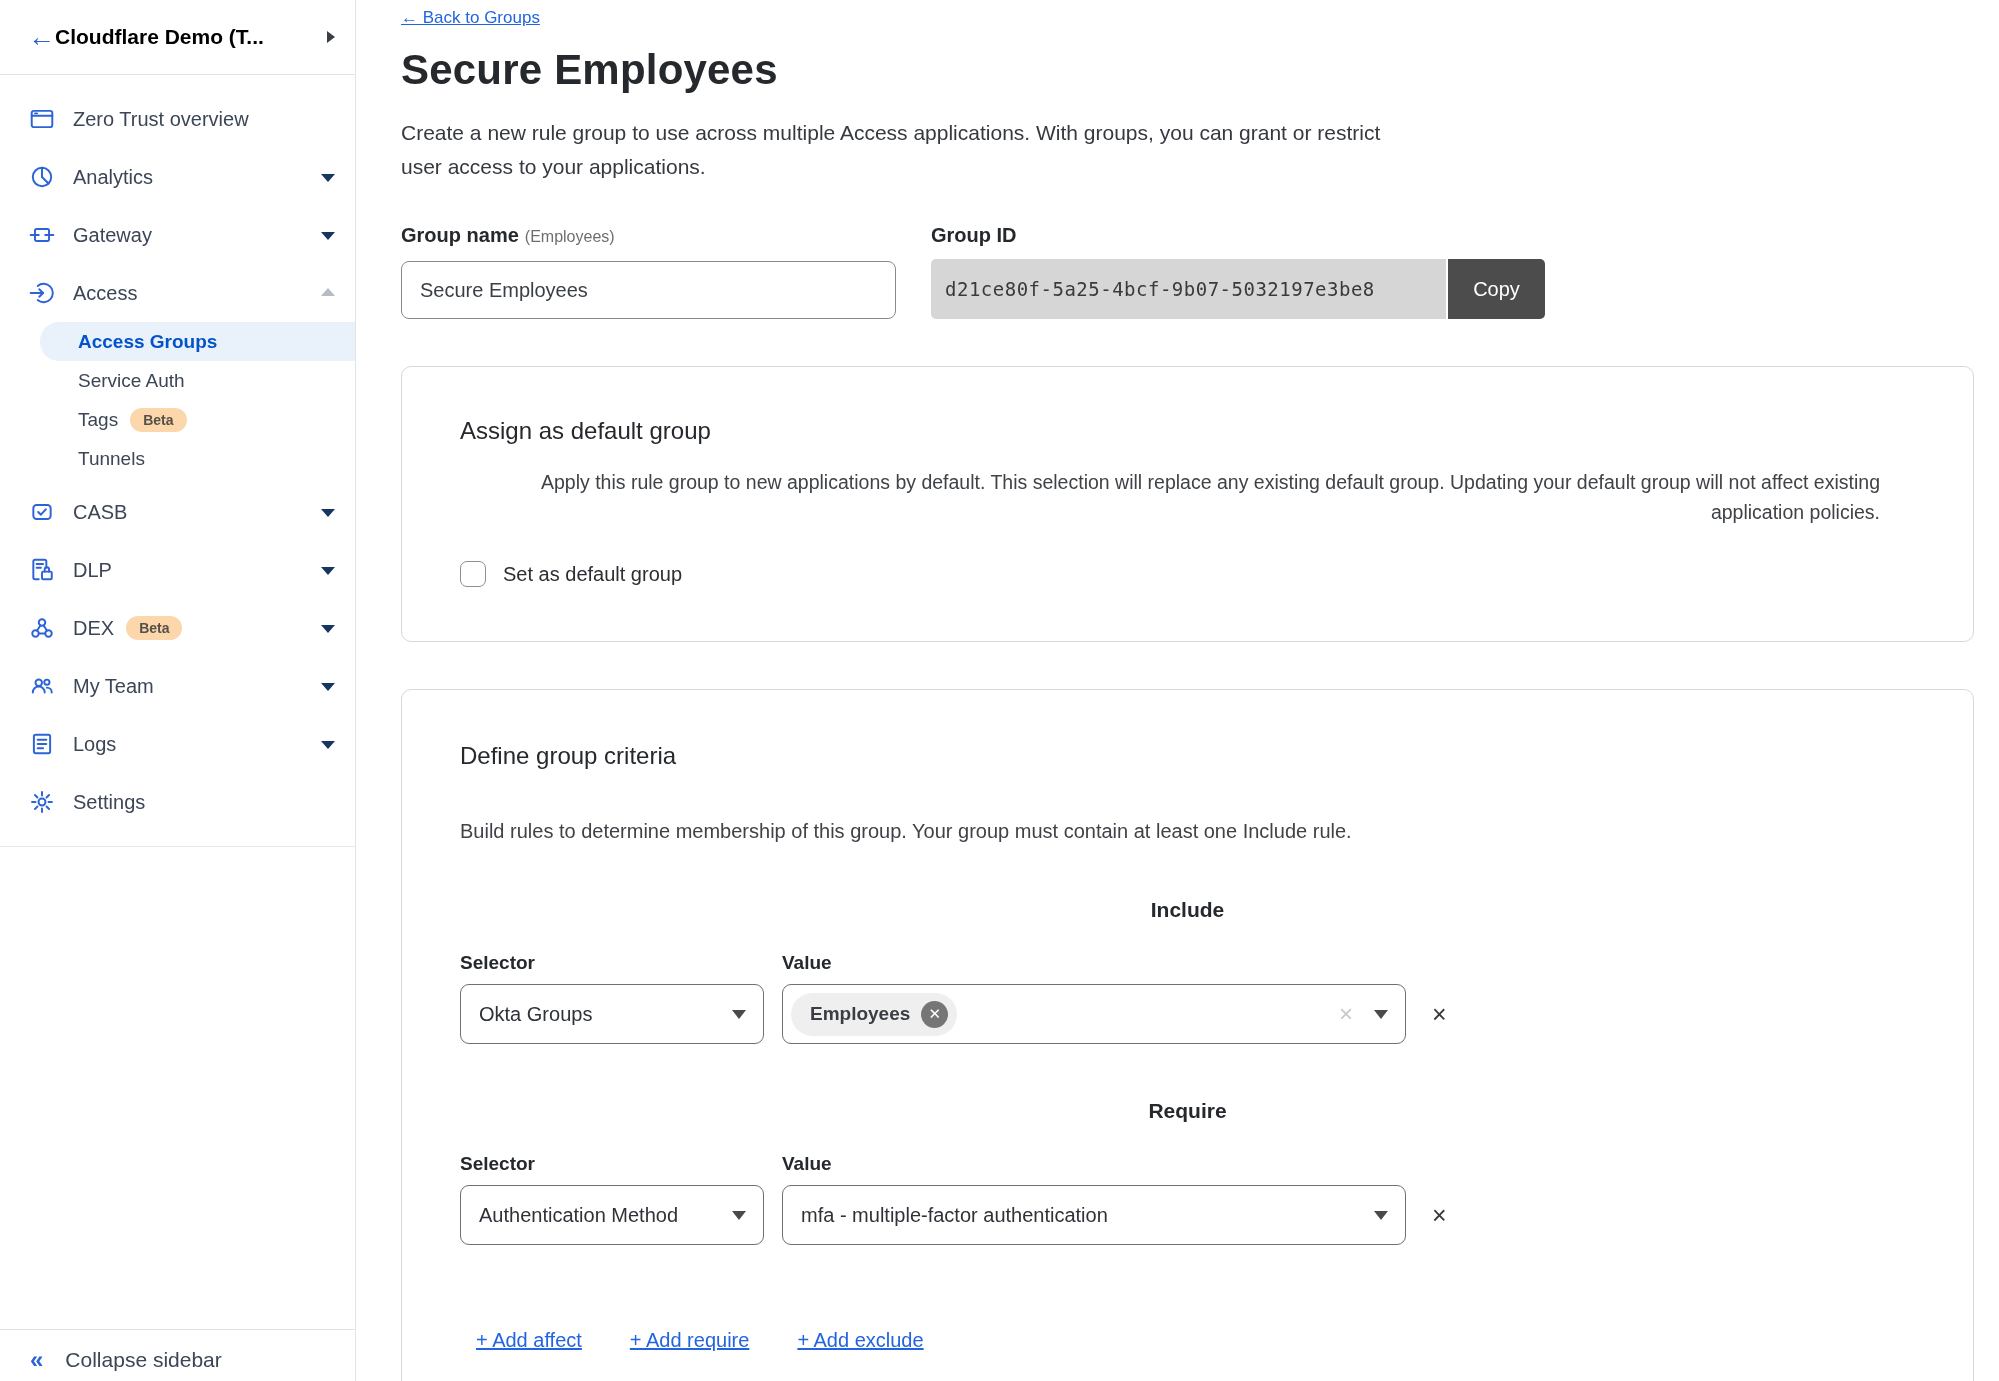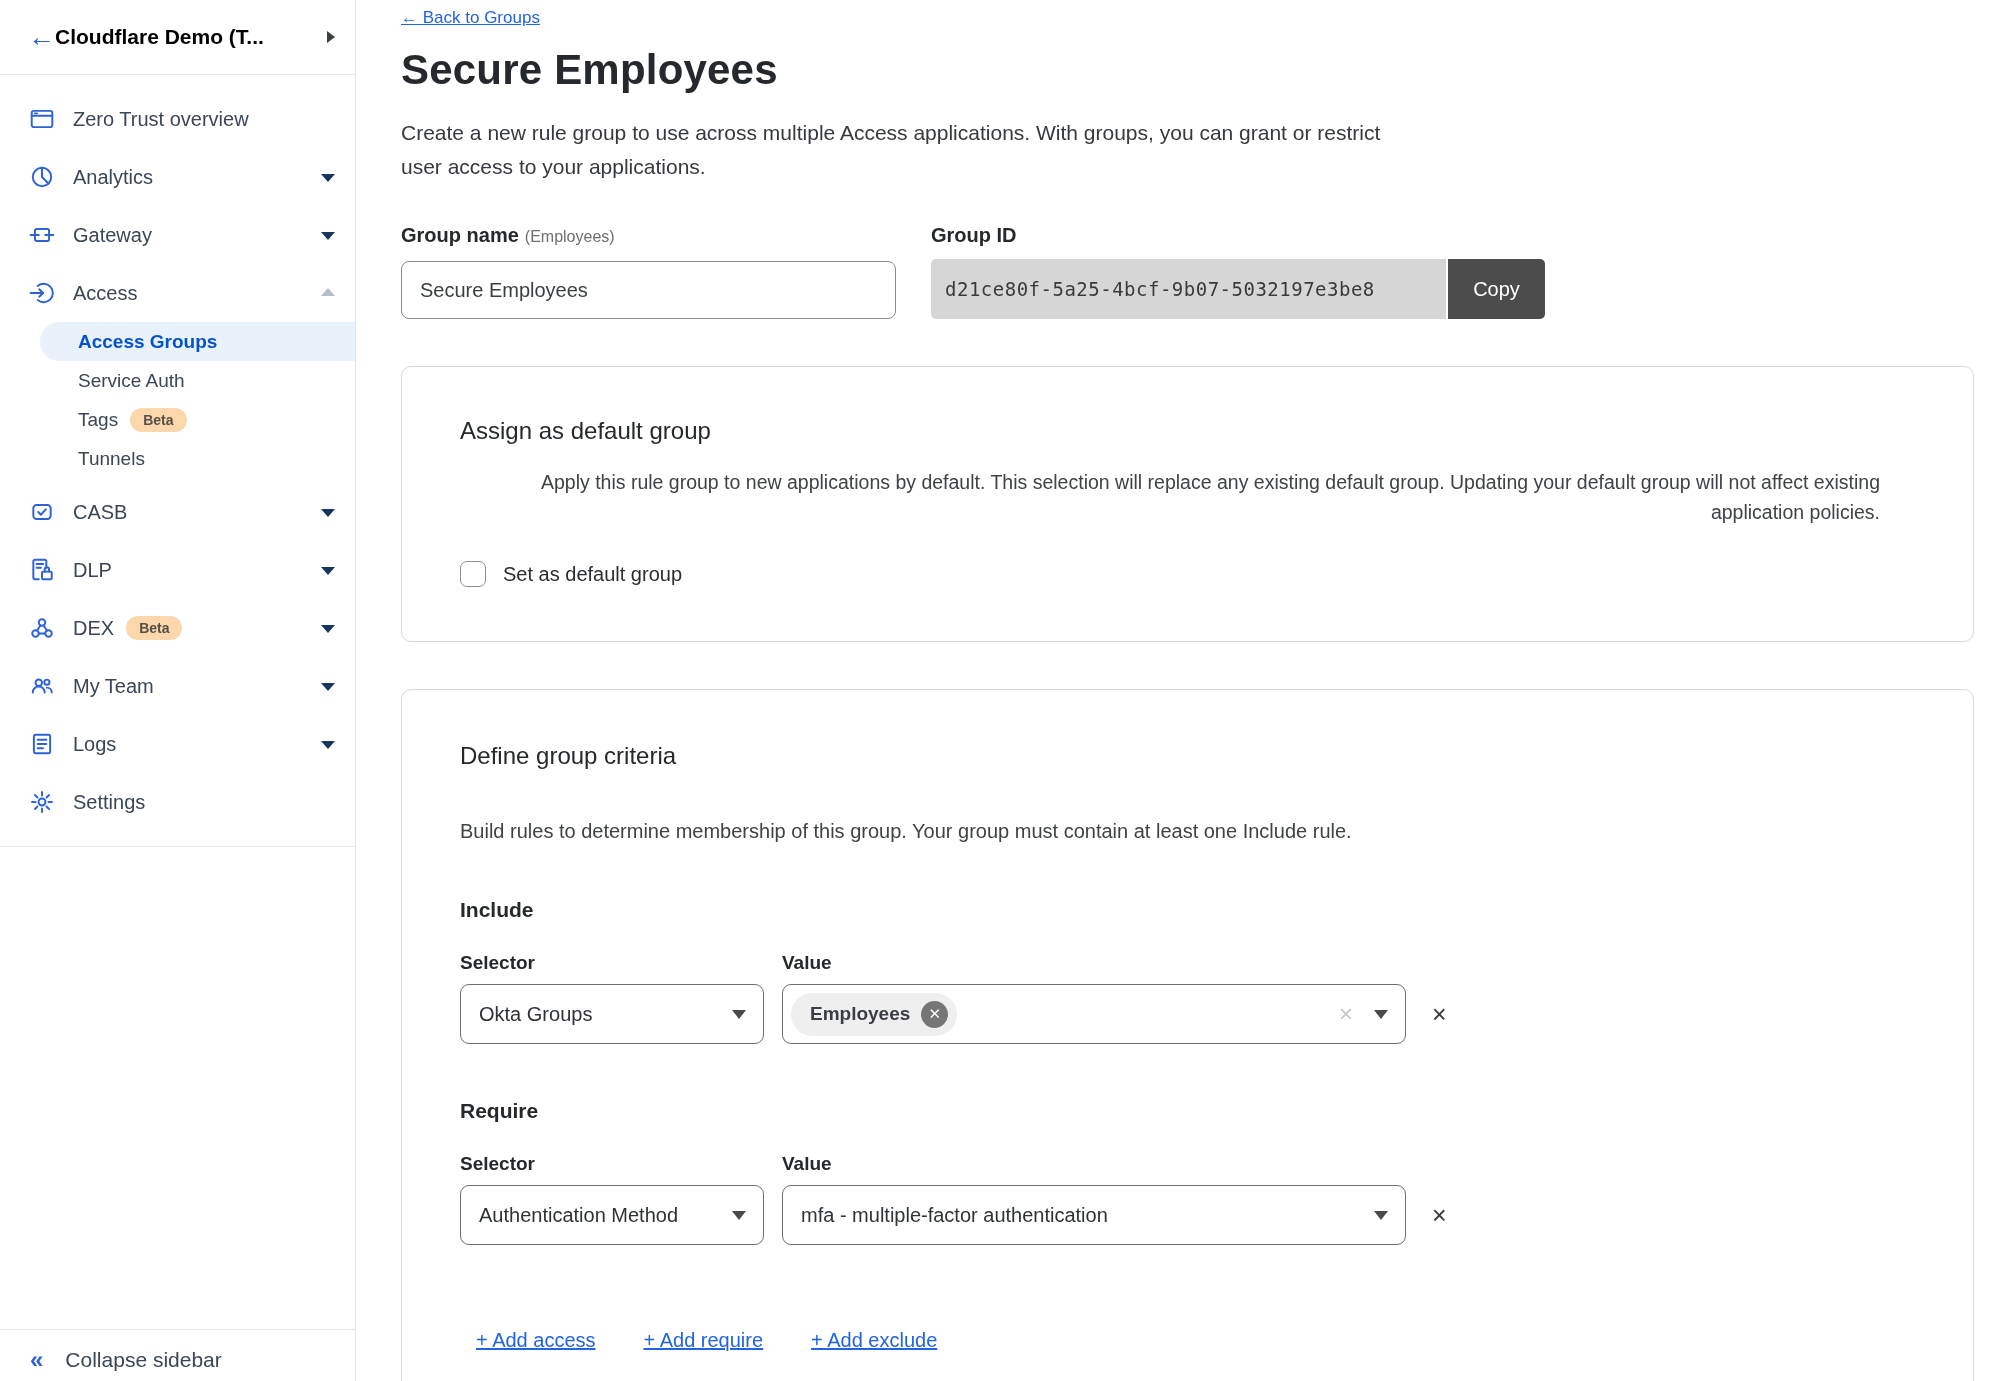--- a/index.html
+++ b/index.html
@@ -66,21 +66,21 @@
   .card { border:1px solid #d8d8d8; border-radius:10px; background:#fff; }
   .card1 { margin-top:47px; width:1573px; padding:50px 58px 54px 58px; }
   .card-h { font-size:24px; font-weight:400; color:#25282c; }
   .card-desc { margin-top:22px; font-size:19.5px; line-height:30px; color:#3f4347; max-width:1420px;text-align:right; }
   .chk-row { margin-top:34px; display:flex; align-items:center; cursor:pointer; }
   .chk { width:26px; height:26px; border:1.5px solid #8e8e8e; border-radius:7px; background:#fff; }
   .chk-lbl { margin-left:17px; font-size:20px; color:#2b2e33; }
 
   .card2 { margin-top:47px; width:1573px; height:780px; padding:52px 58px 0 58px; }
   .crit-desc { margin-top:50px; font-size:20px; color:#3f4347; }
-  .sect-h { margin-top:55px; font-size:21px; font-weight:700; color:#25282c; }
+  .sect-h { margin-top:55px; font-size:21px; font-weight:700; color:#25282c;text-align:center; }
   .sel-row-labels { margin-top:30px; display:flex; }
   .sel-lab { width:322px; font-size:19px; font-weight:700; color:#25282c; }
   .val-lab { font-size:19px; font-weight:700; color:#25282c; }
   .controls { margin-top:10px; display:flex; align-items:center; }
   .select-box { position:relative; width:304px; height:60px; border:1px solid #6f6f6f;
     border-radius:9px; display:flex; align-items:center; padding:0 40px 0 18px;
     font-size:20px; color:#2f3338; cursor:pointer; background:#fff; }
   .select-caret { position:absolute; right:17px; top:50%; margin-top:-4px; width:0; height:0;
     border-top:9px solid #4a4a4a; border-left:7px solid transparent; border-right:7px solid transparent; }
   .value-box { position:relative; width:624px; height:60px; margin-left:18px; border:1px solid #6f6f6f;
@@ -330,18 +330,18 @@
         <span class="select-caret"></span>
       </div>
       <div class="value-box single">
         <span>mfa - multiple-factor authentication</span>
         <span class="select-caret"></span>
       </div>
       <span class="row-remove">×</span>
     </div>
 
     <div class="add-links">
-      <a class="add-link">+ Add access</a>
+      <a class="add-link">+ Add affect</a>
       <a class="add-link">+ Add require</a>
       <a class="add-link">+ Add exclude</a>
     </div>
   </div>
 </div>
 
 </body></html>

